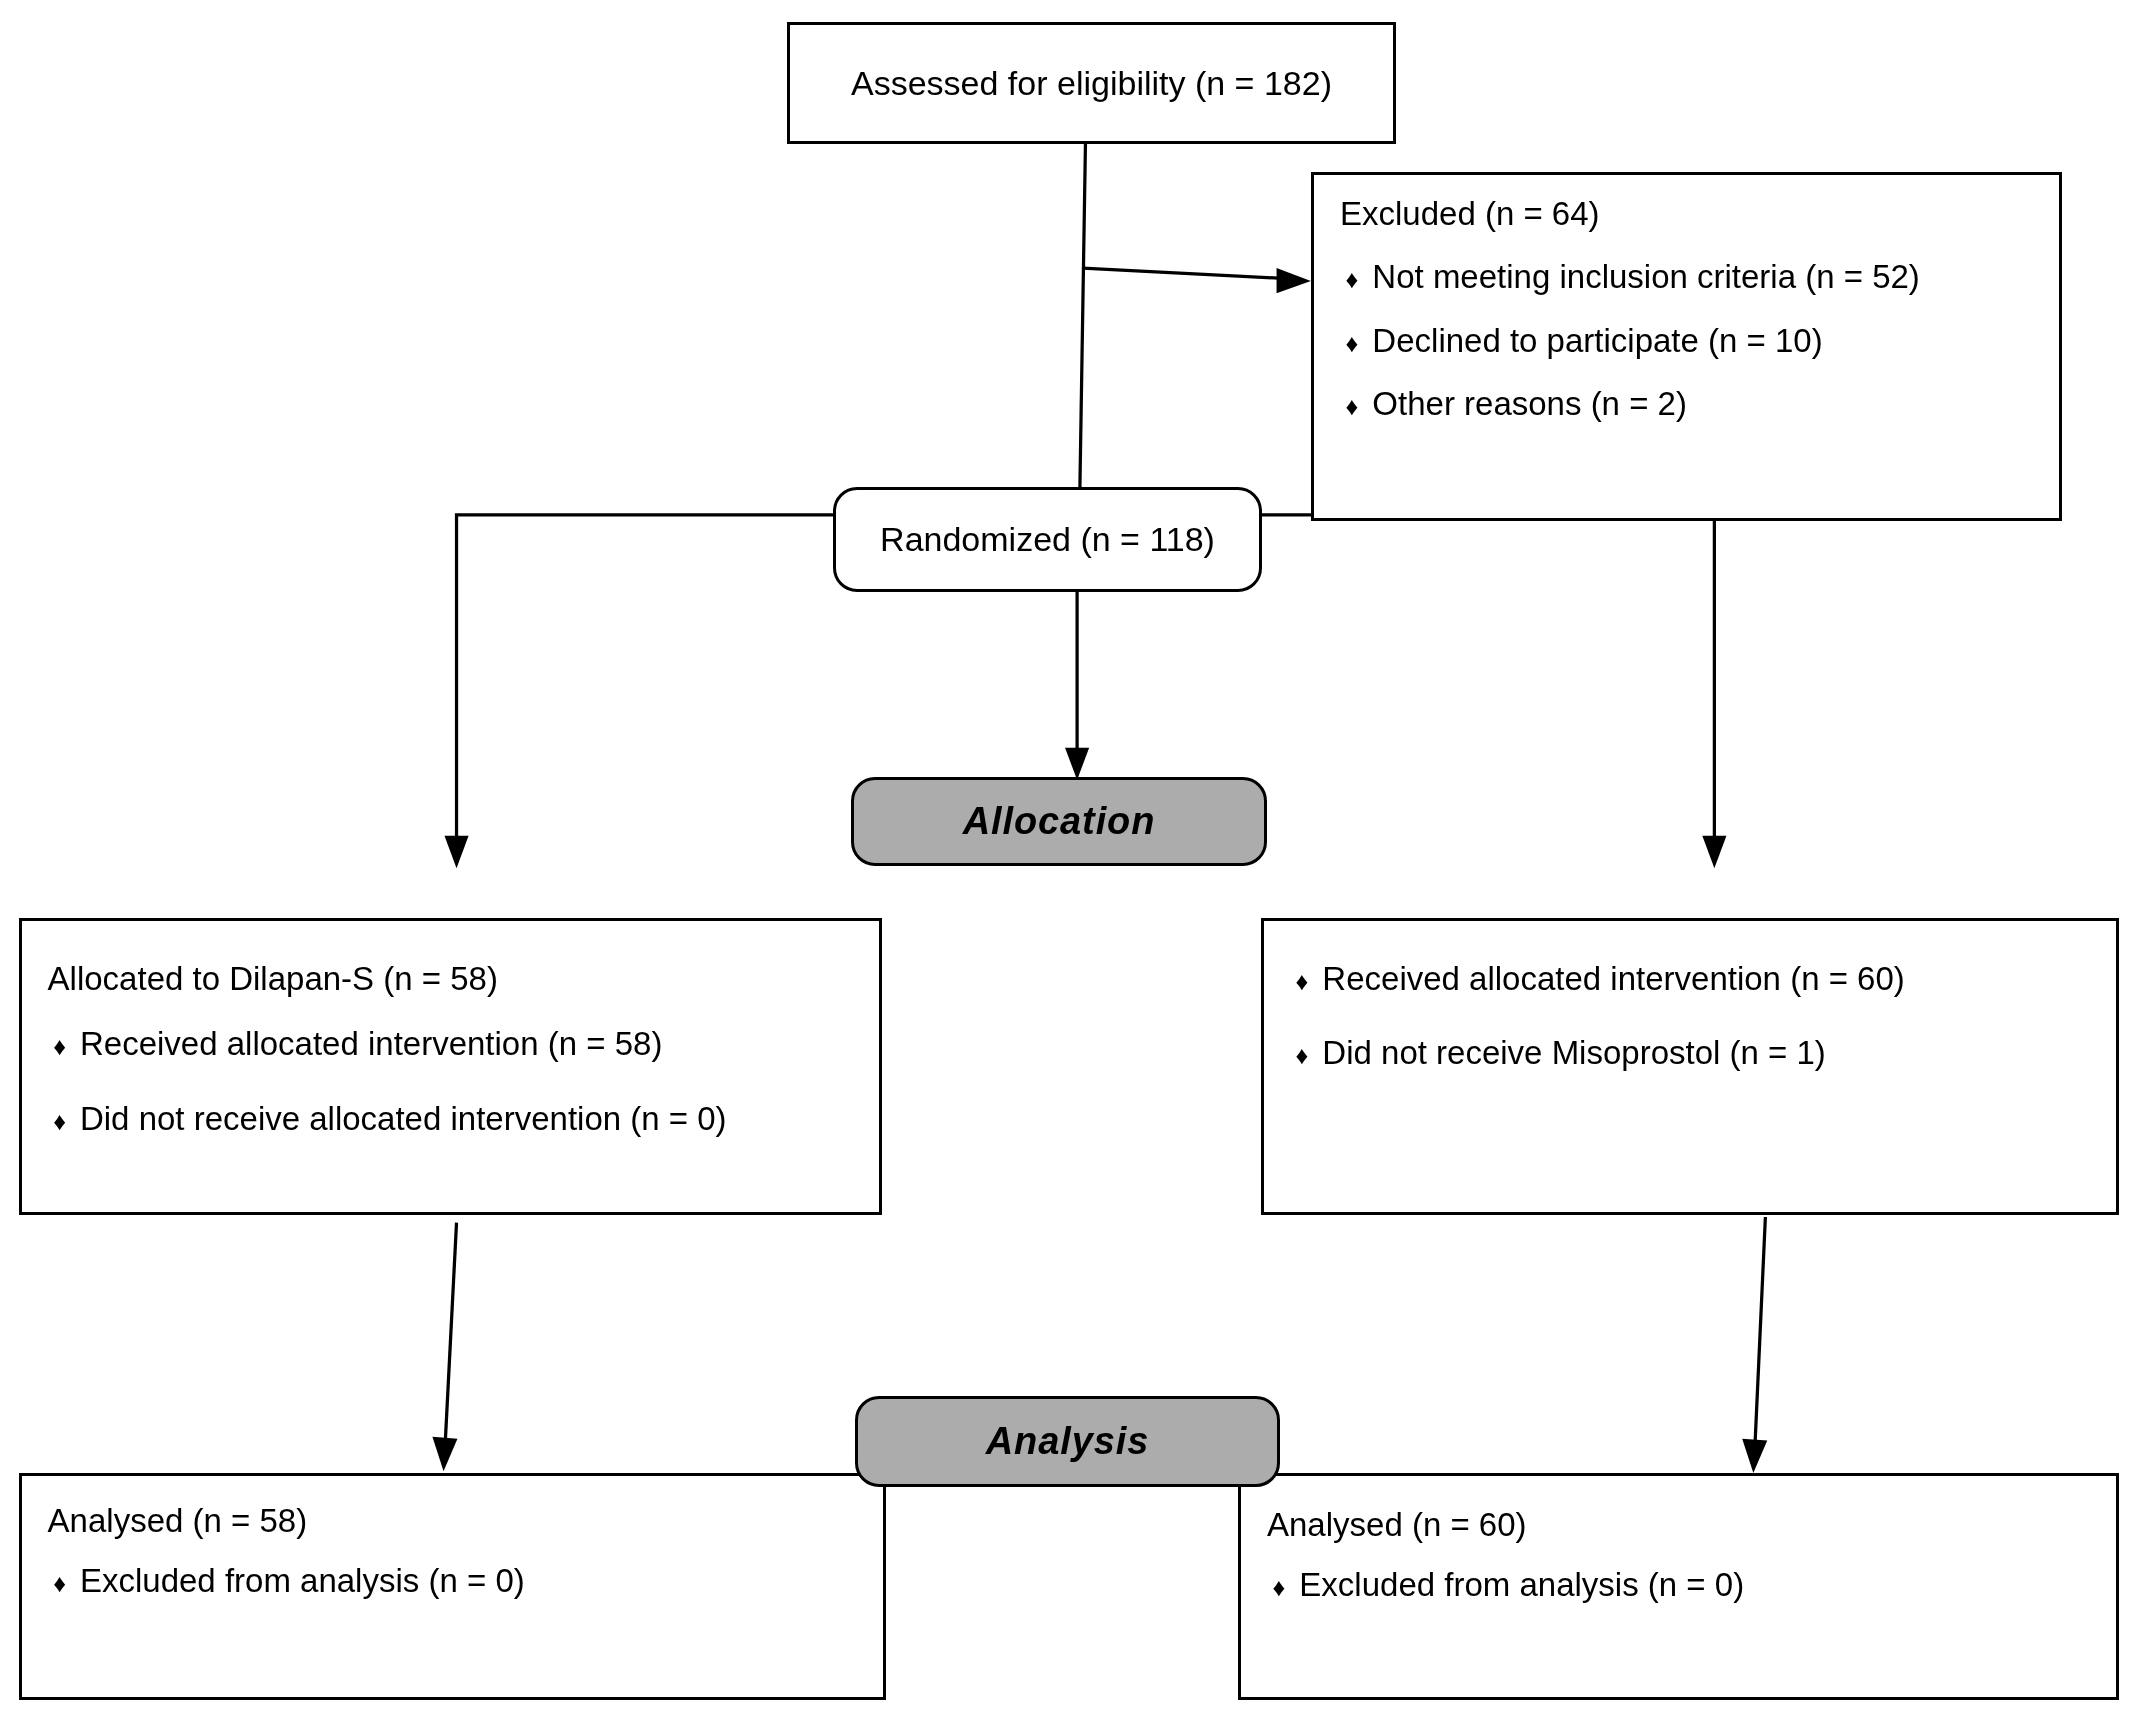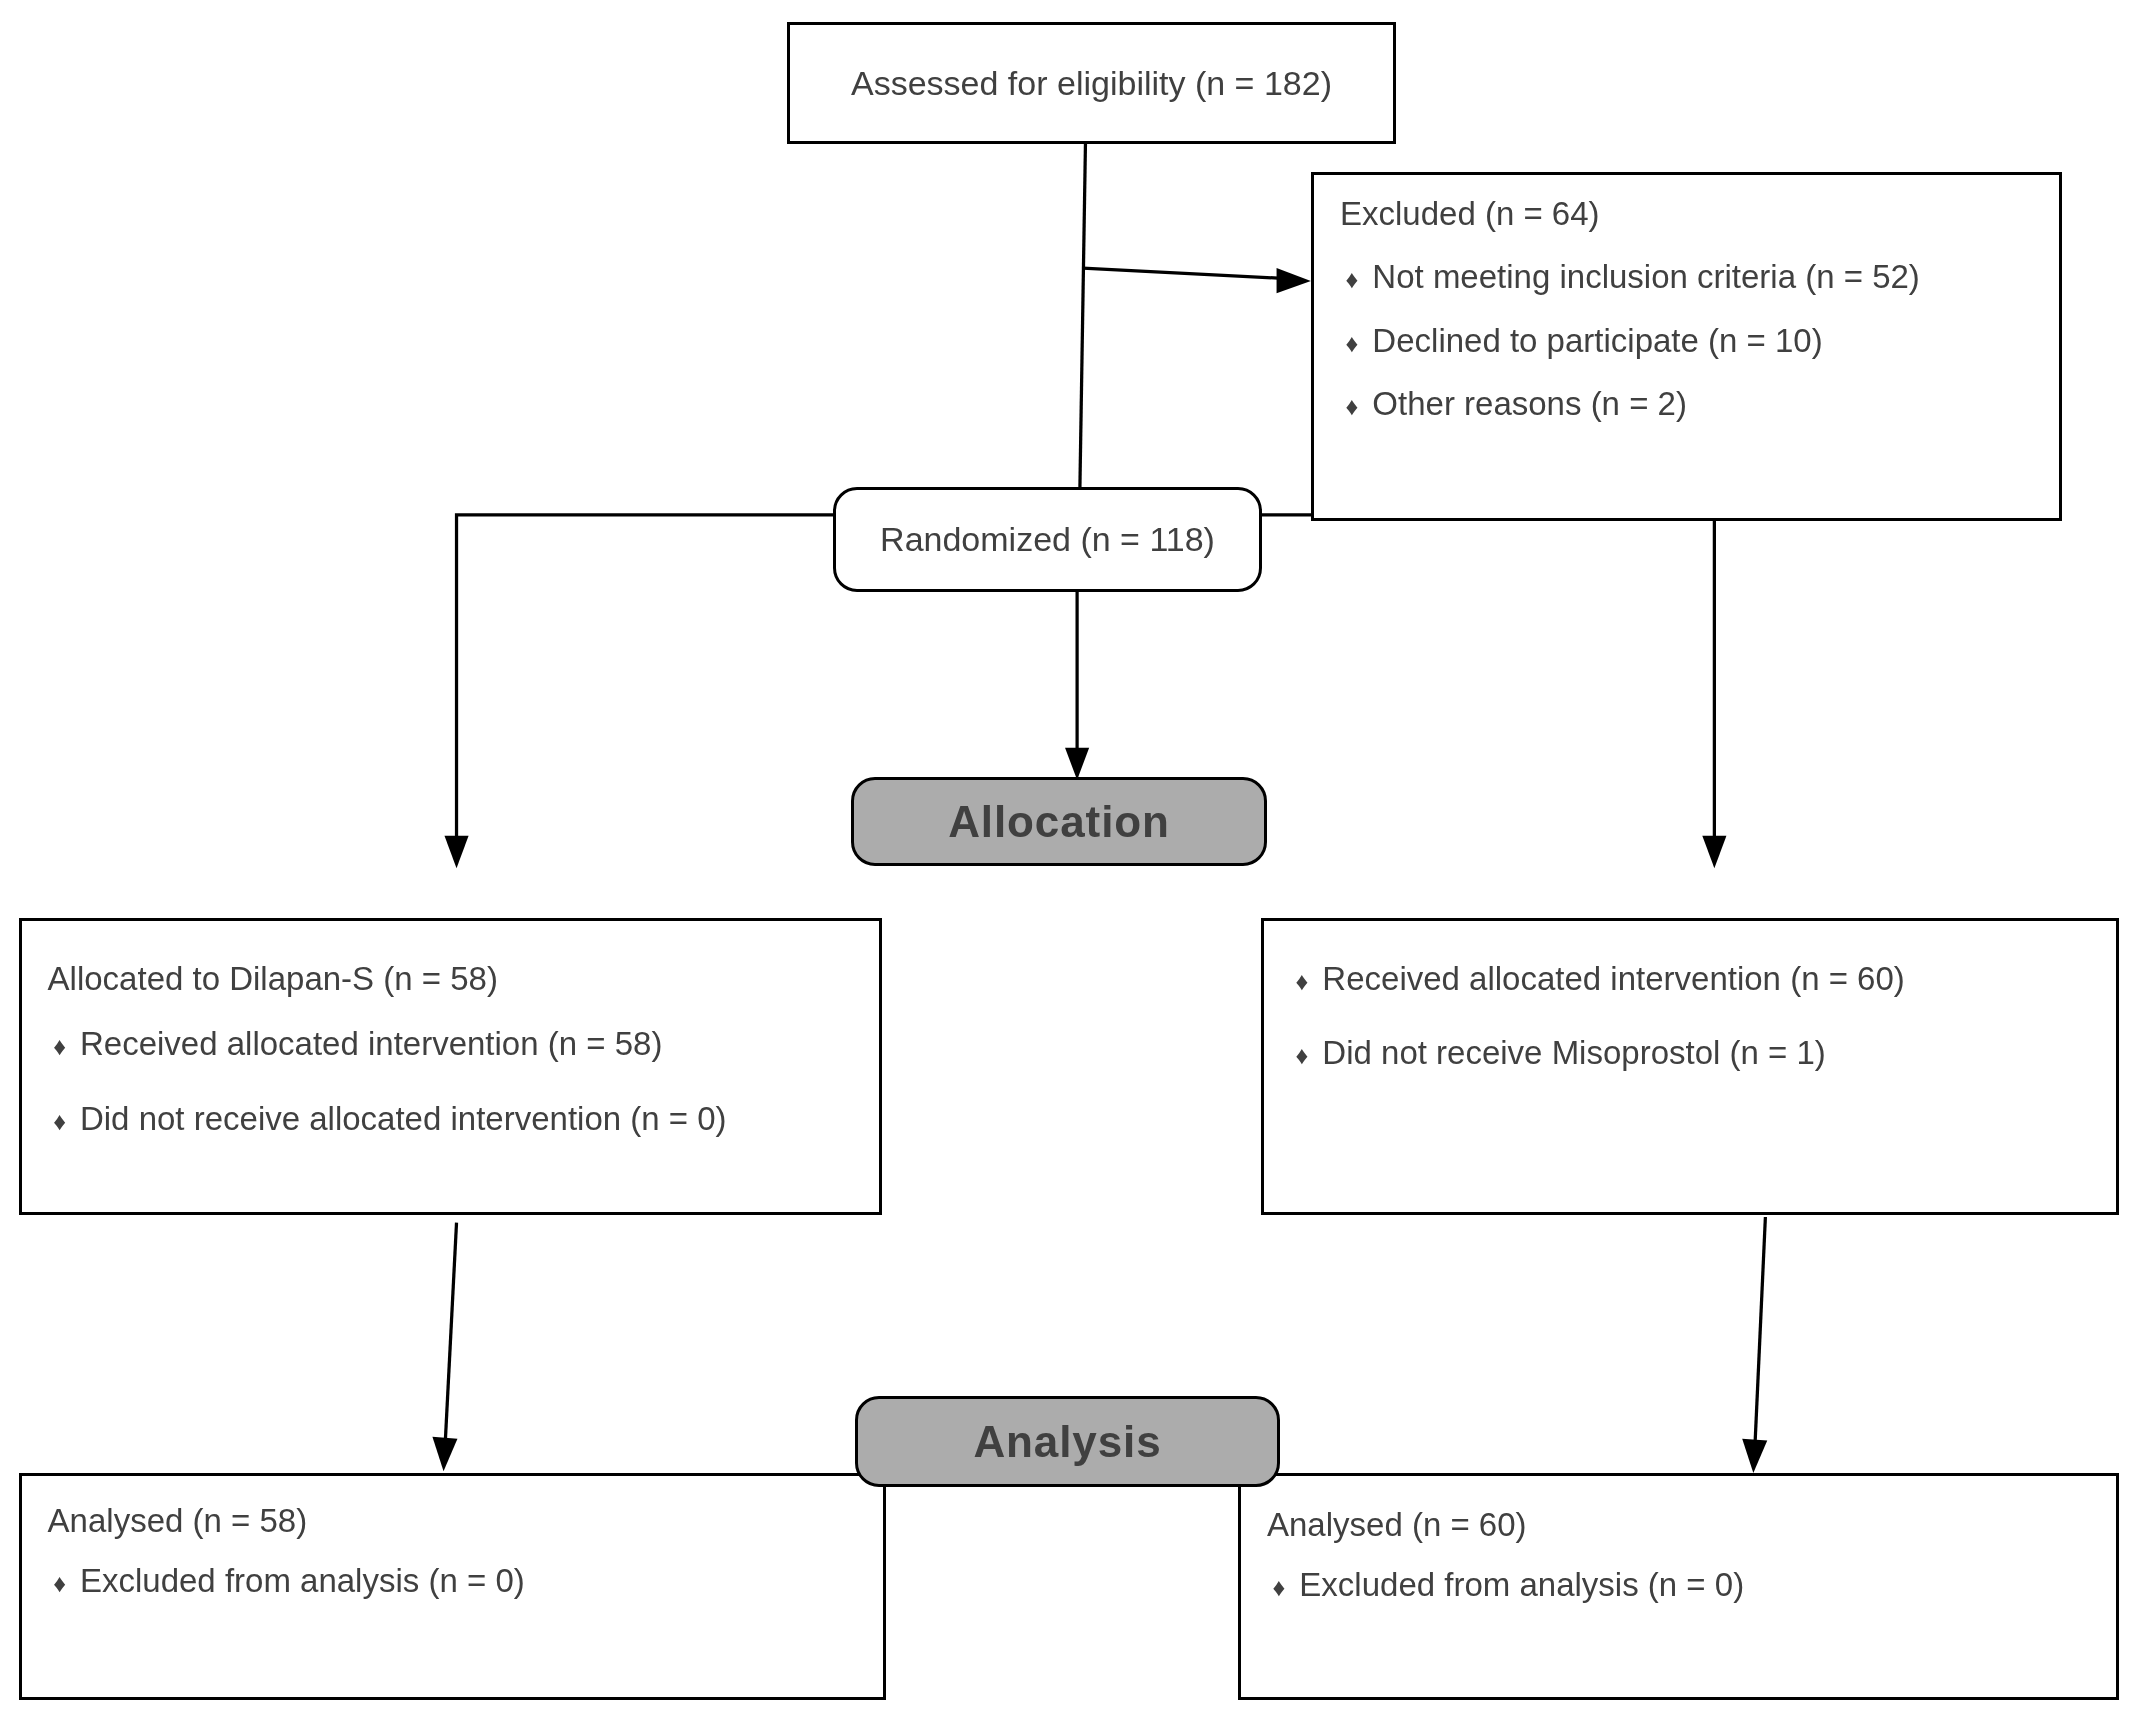--- a/index.html
+++ b/index.html
@@ -1,21 +1,21 @@
 <!DOCTYPE html>
 <html style="font-size:15px"><head>
 <meta charset="utf-8">
 <style>
   html,body{margin:0;padding:0;background:#FFFFFF;}
   #canvas{
     position:relative;
     width:2144px;height:1730px;
     background:#FFFFFF;
     font-family:"Liberation Sans", sans-serif;
-    color:#404040;
+    color:#000000;
     overflow:hidden;
   }
   svg.connectors{position:absolute;left:0;top:0;z-index:1;}
   .box{
     position:absolute;
     background:#FFFFFF;
     border:3.7px solid #000000;
     box-sizing:border-box;
     z-index:2;
     font-size:34px;
@@ -30,21 +30,21 @@
   .li{display:flex;align-items:baseline;margin:0 0 28px 0;white-space:nowrap;}
   .li .item-text{white-space:nowrap;}
   .bullet{font-size:25px;margin:0 14px 0 5.6px;flex:none;}
   .band{
     position:absolute;
     background:#ACACAC;
     border:3.7px solid #000000;
     border-radius:24px;
     box-sizing:border-box;
     display:flex;align-items:center;justify-content:center;
-    font-size:44px;font-weight:bold;
+    font-size:38px;font-weight:bold;font-style:italic;
     z-index:3;
     letter-spacing:0.9px;
   }
   
   #assessed      {left:787px;  top:22px;   width:609px; height:122px;}
   #excluded      {left:1311px; top:172px;  width:751px; height:349px; padding-top:18px;}
   #excluded .li  {margin-bottom:22px;}
   #excluded .title{margin-bottom:22px;}
   #randomized    {left:833px;  top:487px;  width:429px; height:105px;border-radius:24px;}
   #allocation-band{left:851px; top:777px;  width:416px; height:89px;}

